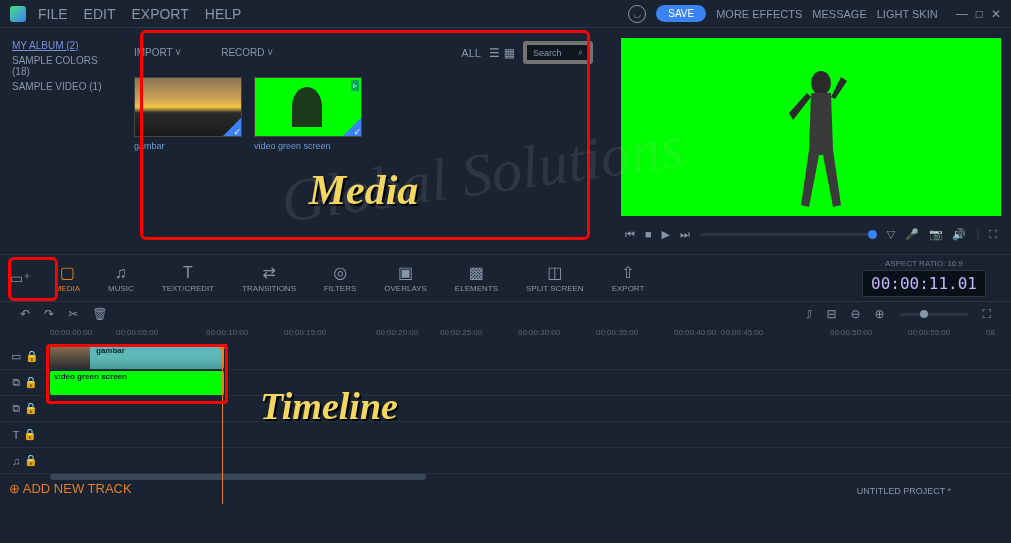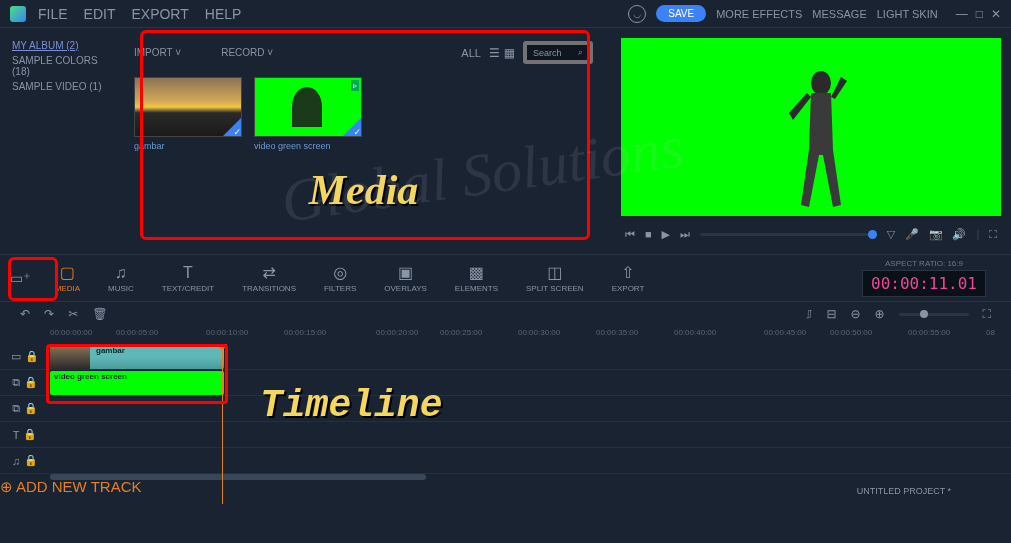--- a/index.html
+++ b/index.html
@@ -45,43 +45,43 @@
 .preview-right-icons{display:flex;gap:10px;margin-left:auto}
 .tabs-bar{height:48px;background:#1a2332;display:flex;align-items:center;padding:0 10px;border-top:1px solid #2a3442;border-bottom:1px solid #2a3442;position:relative}
 .left-tools{display:flex;flex-direction:column;gap:8px;margin-right:10px;font-size:14px}
 .left-tools span{cursor:pointer}
 .tab{display:flex;flex-direction:column;align-items:center;gap:2px;padding:4px 14px;cursor:pointer;font-size:8px}
 .tab.active{color:#e67e22}
 .tab-icon{font-size:16px}
 .red-box-tab{position:absolute;border:3px solid #f00;border-radius:6px;left:8px;top:2px;width:50px;height:44px;pointer-events:none}
 .timecode-area{margin-left:auto;text-align:center;padding-right:15px}
 .aspect-label{font-size:8px;color:#6b7a8f}
-.timecode{font-family:monospace;font-size:16px;background:#0a1018;padding:3px 8px;border:1px solid #2a3442;color:#ec4899;margin-top:2px}
+.timecode{font-family:monospace;font-size:16px;background:#0a1018;padding:3px 8px;border:1px solid #2a3442;color:#c4b5fd;margin-top:2px}
 .timeline-toolbar{height:24px;display:flex;align-items:center;padding:0 20px;gap:14px;font-size:12px}
 .timeline-toolbar span{cursor:pointer}
 .timeline-toolbar .spacer{flex:1}
 .zoom-slider{width:70px;height:3px;background:#2a3442;border-radius:2px;position:relative}
 .zoom-slider::before{content:'';position:absolute;left:30%;top:-3px;width:8px;height:8px;background:#8895a7;border-radius:50%}
 .ruler{height:18px;display:flex;padding-left:50px;position:relative;font-size:8px;color:#5a6575}
 .ruler-mark{position:absolute;top:2px}
 .playhead{position:absolute;left:222px;top:0;bottom:0;width:1px;background:#e67e22;z-index:50}
 .playhead::before{content:'';position:absolute;top:0;left:-5px;width:0;height:0;border-left:5px solid transparent;border-right:5px solid transparent;border-top:8px solid #e67e22}
 .timeline-area{position:relative;height:160px}
 .track{height:26px;display:flex;align-items:center;border-bottom:1px solid #252f3d}
 .track-head{width:50px;display:flex;align-items:center;justify-content:center;gap:4px;font-size:11px}
 .track-head span{cursor:pointer}
 .track-content{flex:1;position:relative;height:100%}
 .clip{position:absolute;height:24px;top:1px;border-radius:2px;font-size:8px;color:#0a2a2a;padding:1px 4px;overflow:hidden}
 .clip.video1{left:0;width:174px;background:linear-gradient(180deg,#5fb8b8 0%,#5fb8b8 50%,#4a9a9a 100%)}
 .clip.video1::before{content:'';position:absolute;left:0;top:0;width:40px;height:100%;background:linear-gradient(180deg,#8b7355,#2a2a2a)}
 .clip.video2{left:0;width:174px;background:#0f0}
 .clip-label{position:relative;z-index:2;color:#0a2a2a;font-weight:bold}
 .red-box-timeline{position:absolute;border:3px solid #f00;border-radius:4px;left:46px;top:0;width:182px;height:60px;pointer-events:none;z-index:60}
-.timeline-label{position:absolute;left:260px;top:40px;font-family:Liberation Mono, monospace;font-style:italic;font-weight:bold;font-size:38px;color:#f4d75e;text-shadow:2px 2px 0 #000}
-.add-track{position:absolute;bottom:8px;left:0;color:#e67e22;font-size:15px;cursor:pointer}
+.timeline-label{position:absolute;left:260px;top:40px;font-family:Liberation Serif, serif;font-style:italic;font-weight:bold;font-size:38px;color:#f4d75e;text-shadow:2px 2px 0 #000}
+.add-track{position:absolute;bottom:8px;left:9px;color:#e67e22;font-size:13px;cursor:pointer}
 .project-name{position:absolute;bottom:8px;right:60px;font-size:9px}
 .scroll-h{position:absolute;bottom:24px;left:50px;right:20px;height:6px;background:#1a2332}
 .scroll-h::before{content:'';position:absolute;left:0;width:40%;height:100%;background:#3a4758;border-radius:3px}
 .watermark{position:absolute;left:280px;top:140px;font-size:60px;color:rgba(200,200,200,0.12);font-family:Georgia,serif;font-style:italic;transform:rotate(-8deg);pointer-events:none;z-index:100}
 .green-fig{position:absolute;left:35%;top:15%;width:30px;height:40px;background:#1a3a1a;border-radius:50% 50% 0 0}
 </style>
 </head>
 <body>
 
 <div class="watermark">Global Solutions</div>
@@ -243,21 +243,21 @@
 <div class="ruler">
   <span class="ruler-mark" style="left:50px">00:00:00:00</span>
   <span class="ruler-mark" style="left:116px">00:00:05:00</span>
   <span class="ruler-mark" style="left:206px">00:00:10:00</span>
   <span class="ruler-mark" style="left:284px">00:00:15:00</span>
   <span class="ruler-mark" style="left:376px">00:00:20:00</span>
   <span class="ruler-mark" style="left:440px">00:00:25:00</span>
   <span class="ruler-mark" style="left:518px">00:00:30:00</span>
   <span class="ruler-mark" style="left:596px">00:00:35:00</span>
   <span class="ruler-mark" style="left:674px">00:00:40:00</span>
-  <span class="ruler-mark" style="left:764px">00:00:45:00</span>
+  <span class="ruler-mark" style="left:721px">00:00:45:00</span>
   <span class="ruler-mark" style="left:830px">00:00:50:00</span>
   <span class="ruler-mark" style="left:908px">00:00:55:00</span>
   <span class="ruler-mark" style="left:986px">08</span>
 </div>
 
 <div class="timeline-area">
   <div class="playhead"></div>
   <div class="red-box-timeline"></div>
   <div class="timeline-label">Timeline</div>
 

